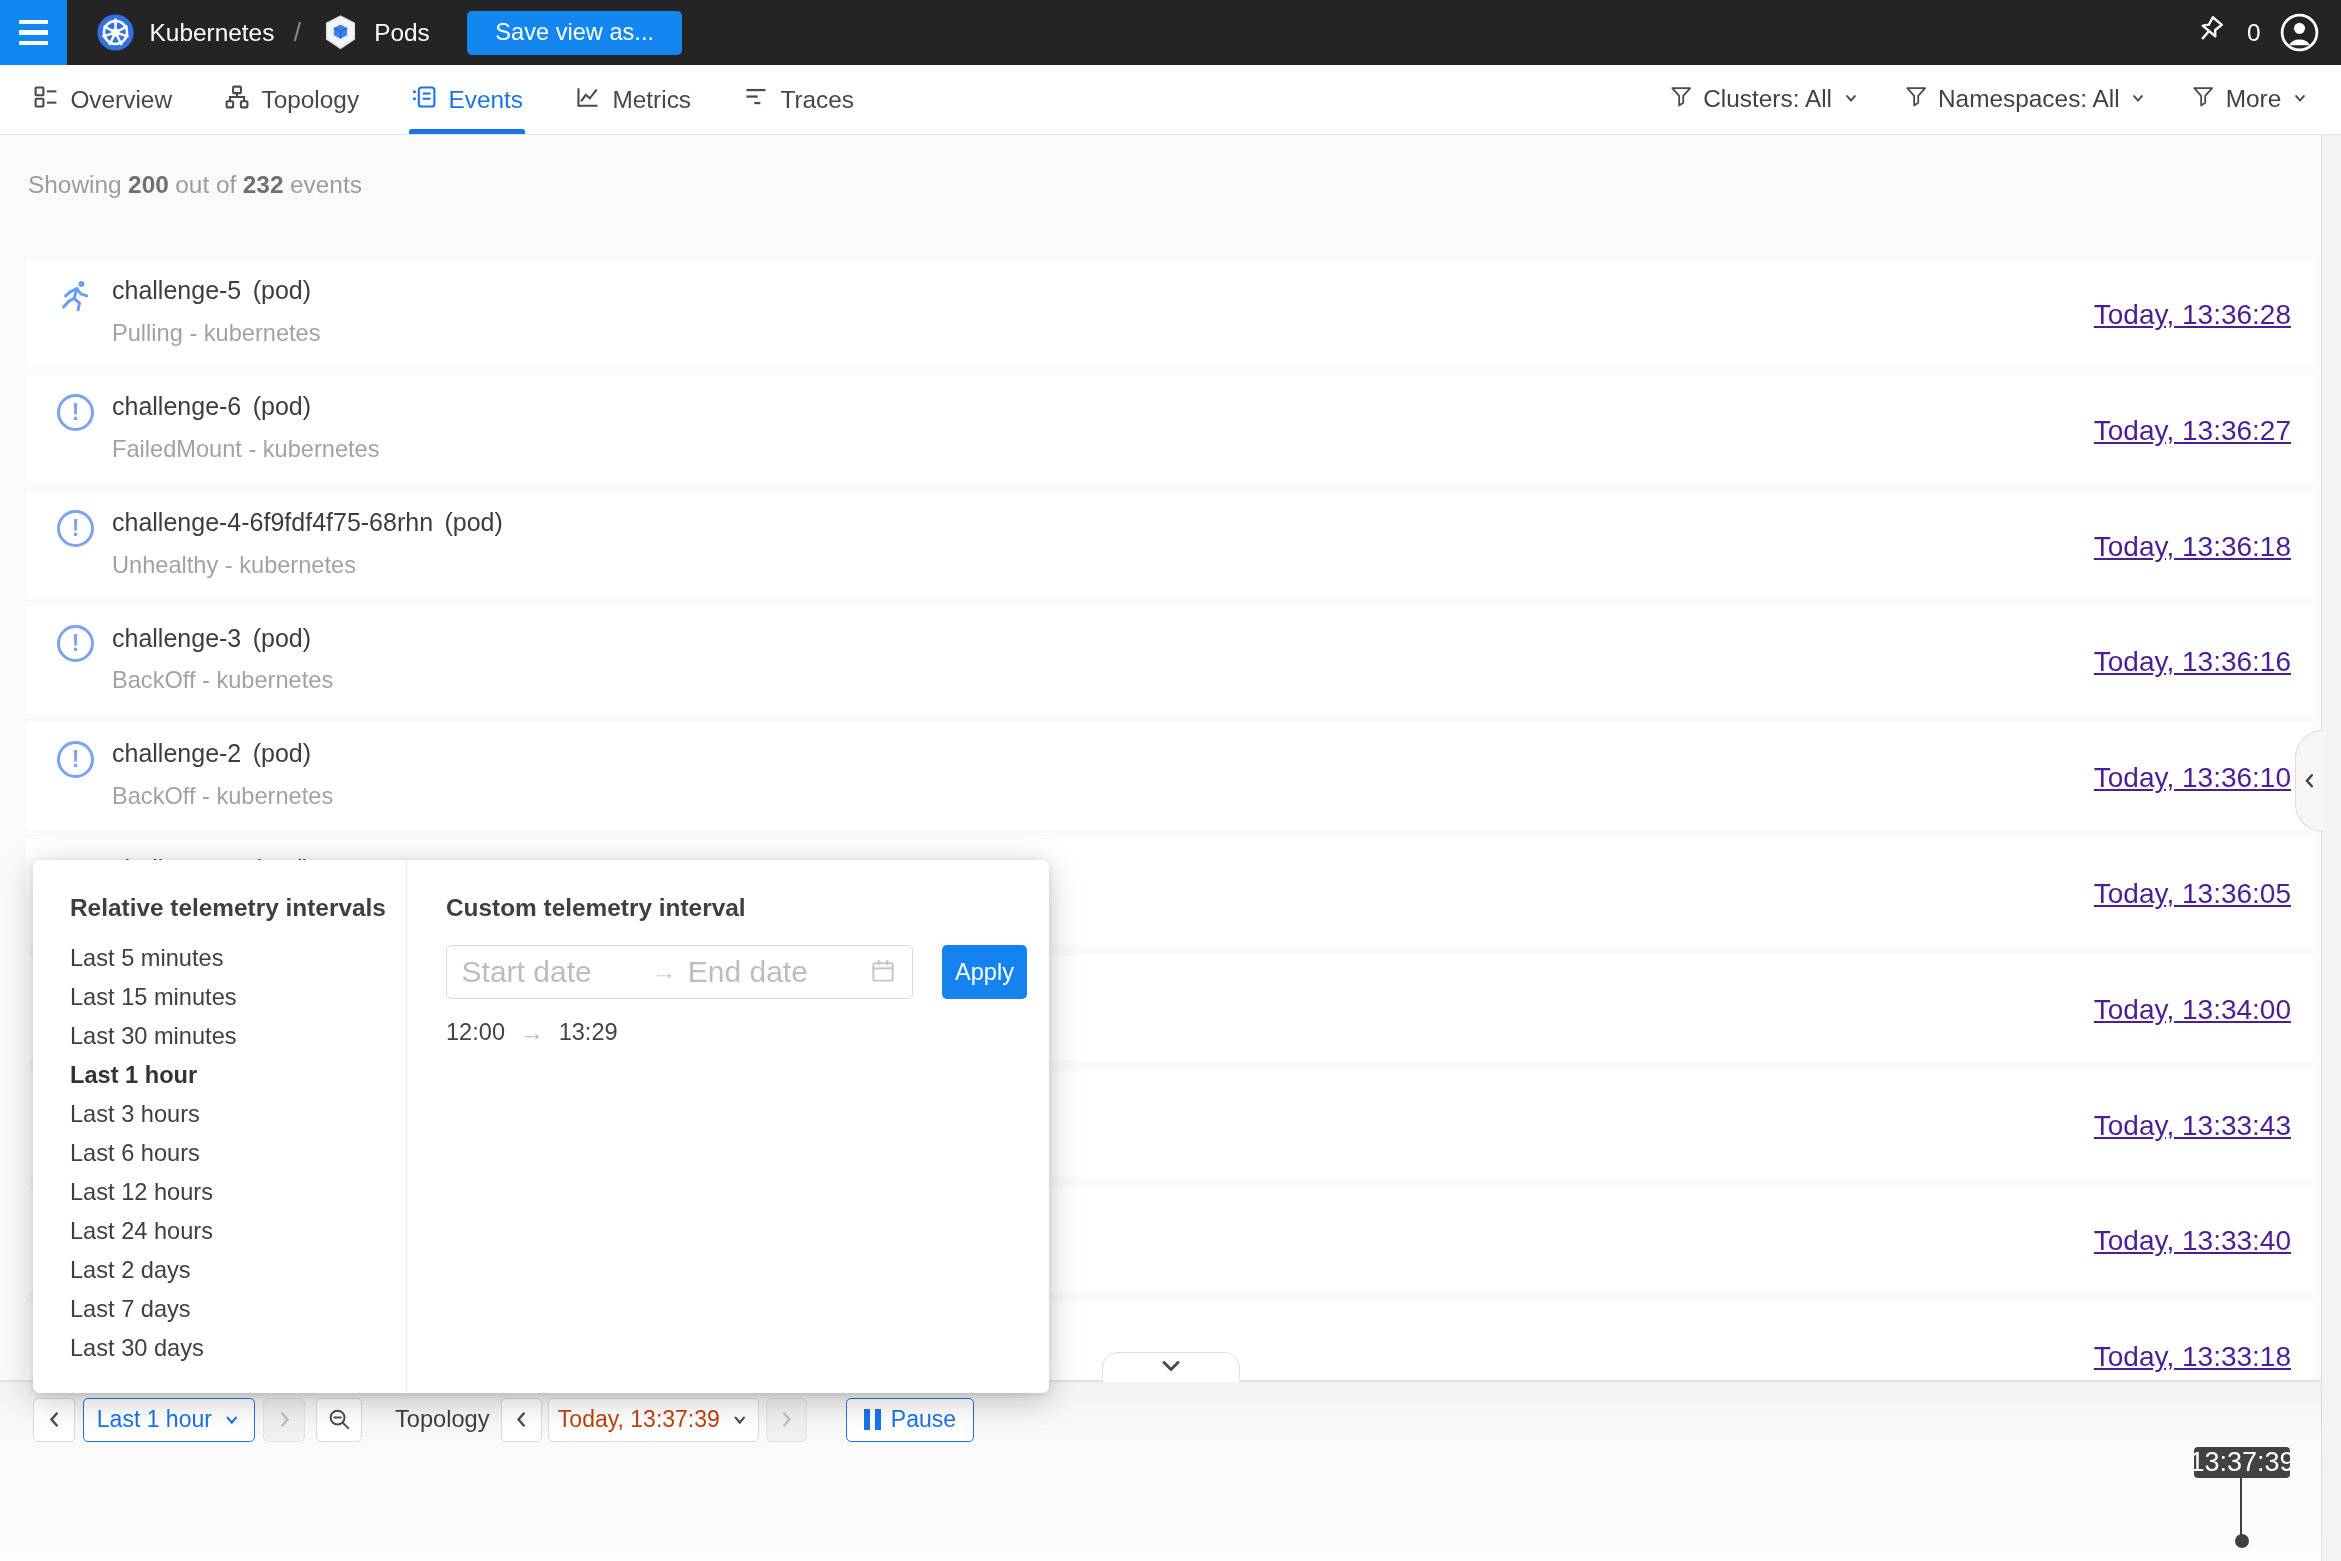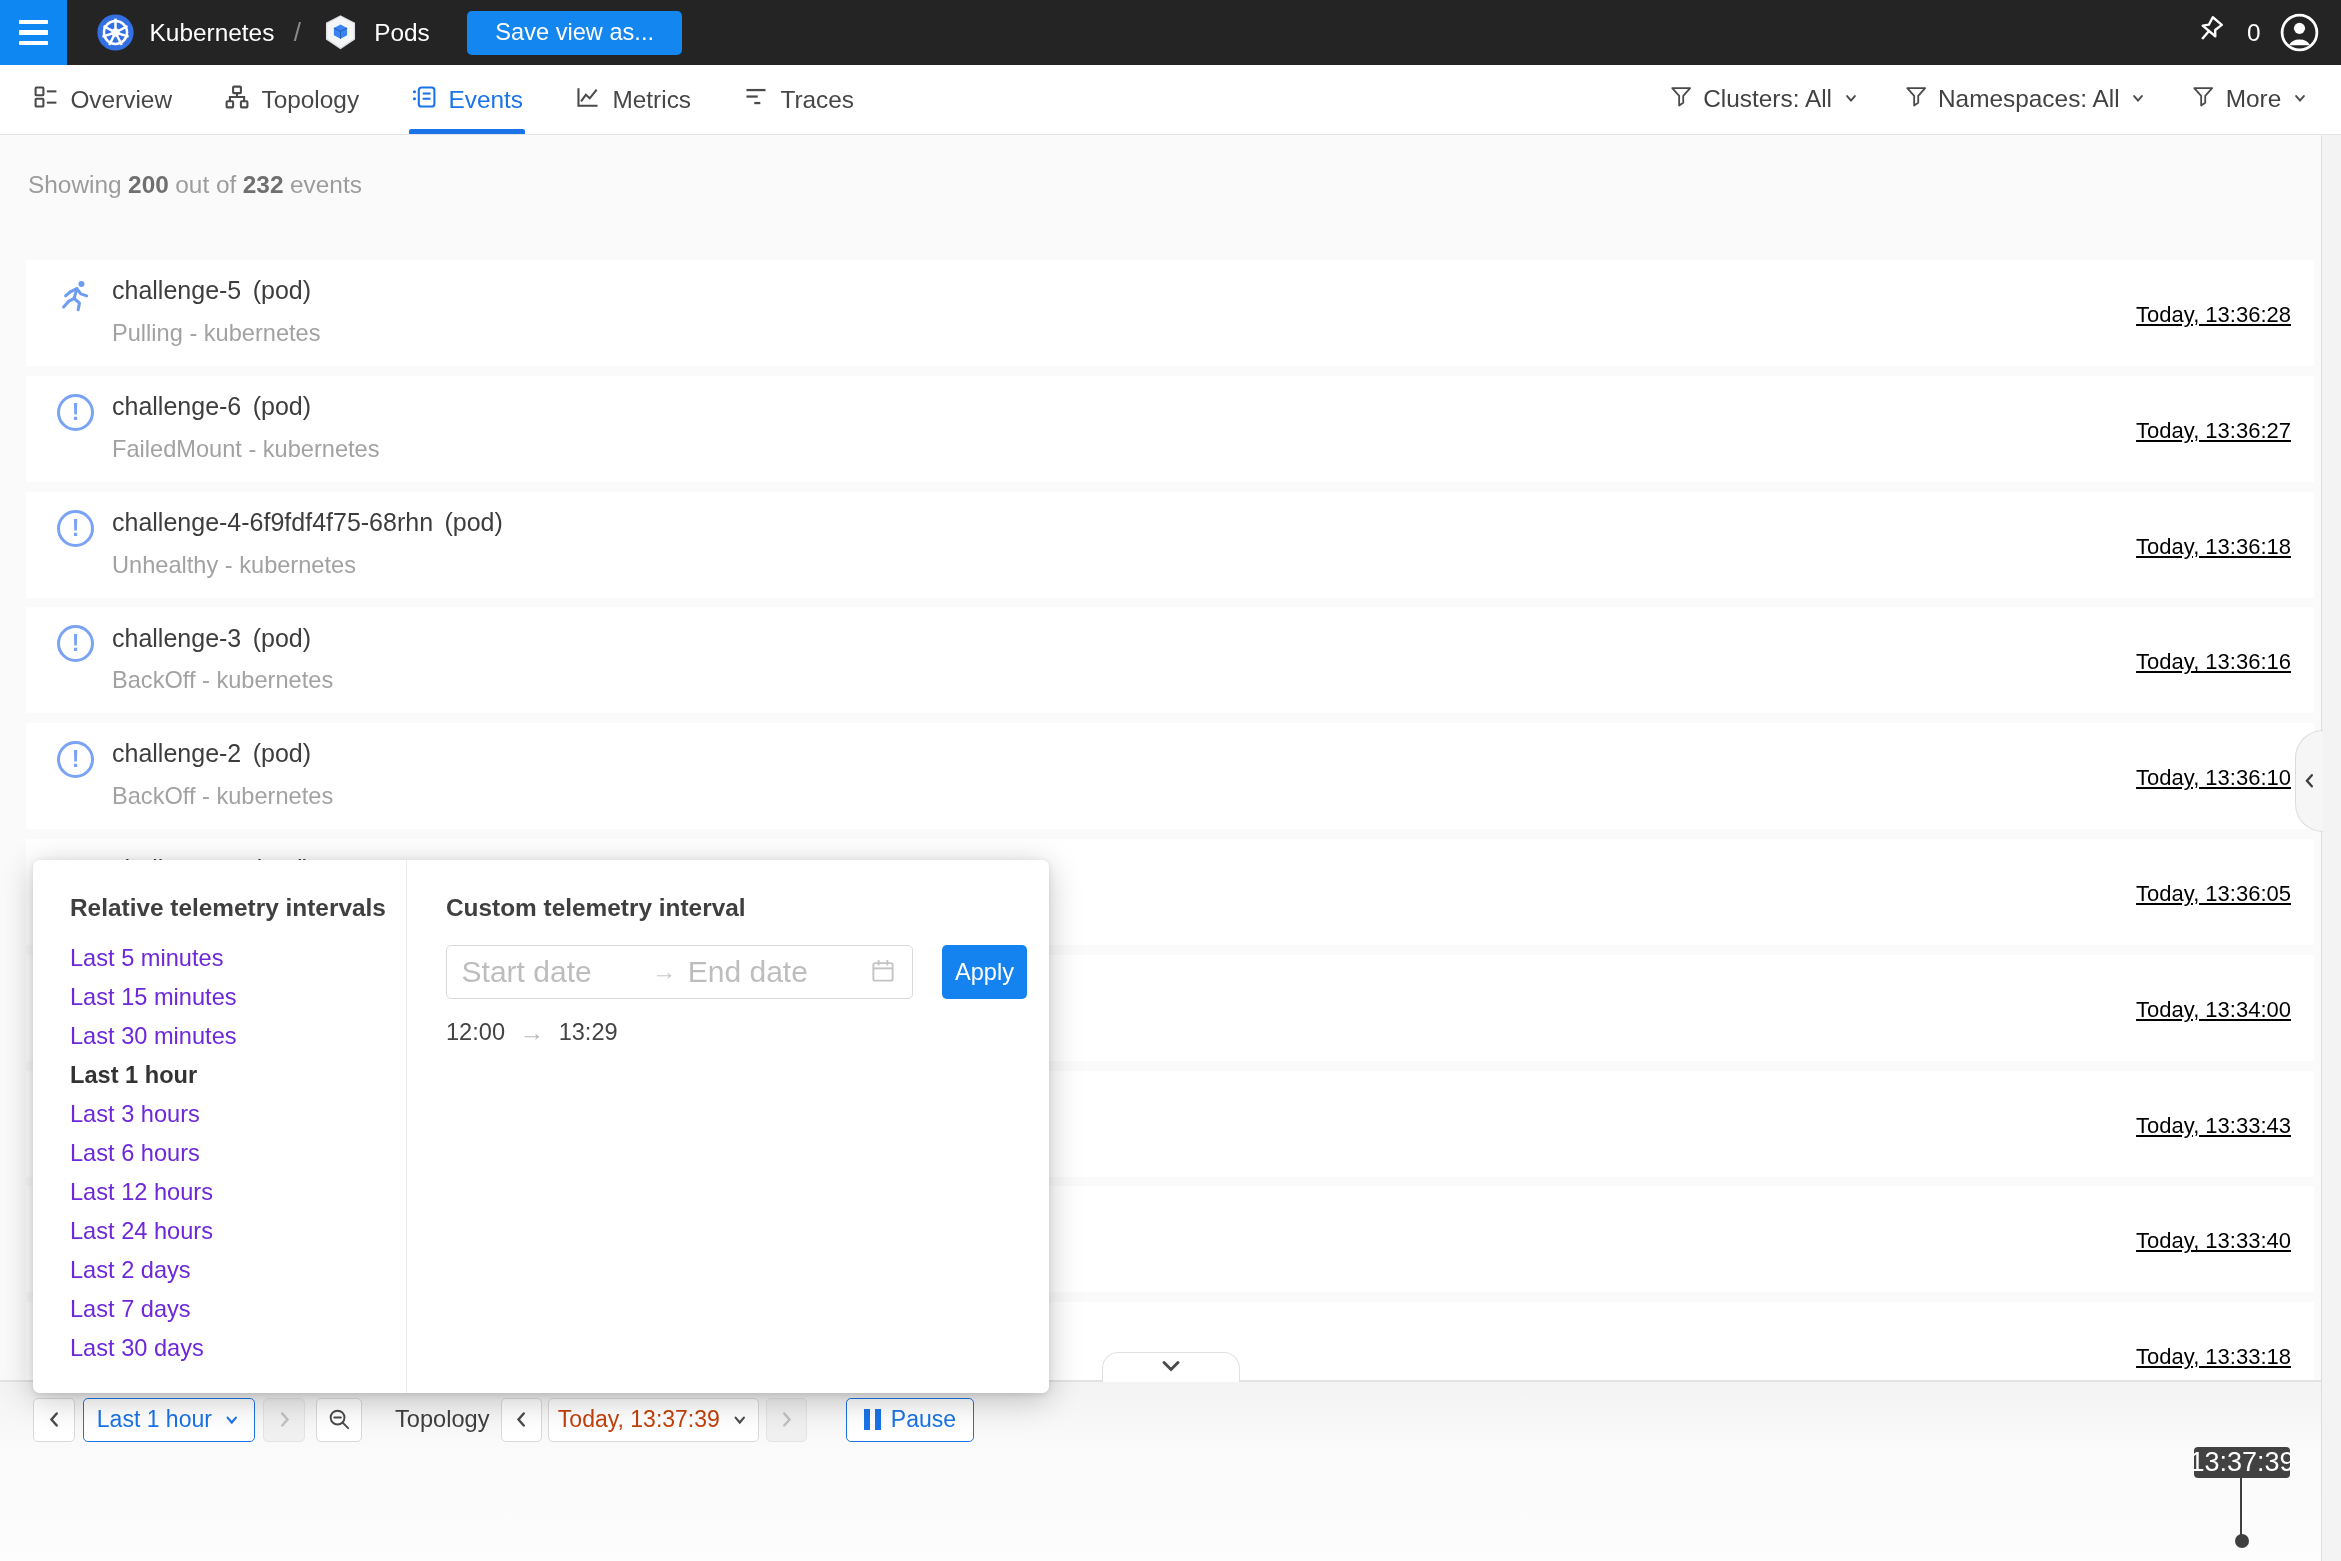--- a/index.html
+++ b/index.html
@@ -45,36 +45,36 @@
   .event-list { position:absolute; left:26px; top:260px; width:2288px; z-index:1; }
   .event-row { position:relative; height:106px; background:#fff; margin-bottom:9.8px; }
   .ev-icon { position:absolute; left:31px; top:18px; width:37px; height:37px; }
   .ev-icon.alert { border:3.3px solid #7ba3f3; border-radius:50%; color:#7ba3f3;
     font-size:23px; font-weight:bold; display:flex; align-items:center; justify-content:center; }
   .ev-title { position:absolute; left:86px; top:16.3px; font-size:25px; color:#3d3d3d; }
   .ev-title .name { cursor:pointer; }
   .ev-title .kind { margin-left:11.4px; }
   .ev-detail { position:absolute; left:86px; top:60px; font-size:23.6px; color:#a2a2a2; }
   .ev-time { position:absolute; right:23px; top:4px; bottom:0; display:flex; align-items:center;
-    font-size:22px; color:#000000; text-decoration:underline; cursor:pointer; }
+    font-size:28px; color:#4c1d95; text-decoration:underline; cursor:pointer; }
 
   .list-bottom-border { position:absolute; left:0; top:1380px; width:2321px; height:1.6px;
     background:#e3e3e3; z-index:5; }
   .expand-pill { position:absolute; left:1102px; top:1352px; width:138px; height:30px;
     background:#fff; border:1.6px solid #e0e0e0; border-bottom:none; border-radius:16.3px 16.3px 0 0;
     z-index:6; cursor:pointer; display:flex; align-items:flex-start; justify-content:center; padding-top:3.3px; }
 
   
   .popup { position:absolute; left:33px; top:860px; width:1016px; height:533px; background:#fff;
     border-radius:6.5px; box-shadow:0 6.5px 33px rgba(0,0,0,0.22), 0 1.6px 6.5px rgba(0,0,0,0.10);
     z-index:12; display:flex; }
   .popup h3 { font-size:24.4px; color:#3f3f3f; font-weight:bold; height:33px; line-height:33px; }
   .popup-left { width:374px; border-right:1.6px solid #ececec; padding:31px 12px 0 37px; }
   .intervals { list-style:none; margin-top:14.6px; }
-  .intervals li { height:39px; line-height:39px; font-size:23.6px; color:#6d28d9; cursor:pointer; }
+  .intervals li { height:39px; line-height:39px; font-size:23.6px; color:#404040; cursor:pointer; }
   .intervals li.selected { font-weight:bold; color:#333; }
   .popup-right { flex:1; padding:31px 0 0 39px; }
   .date-row { margin-top:21px; display:flex; align-items:center; }
   .date-input { width:467px; height:54px; border:1.6px solid #d9d9d9; border-radius:4.9px;
     display:flex; align-items:center; padding:0 14.6px; gap:11.4px; cursor:text; background:#fff; }
   .date-input .ph { font-size:30px; color:#bdbdbd; }
   .date-input .ph.start { width:179px; }
   .date-input .ph.end { flex:1; }
   .range-arrow { color:#c9c9c9; font-size:24.4px; }
   .apply { margin-left:29px; width:85px; height:54px; background:#1583ef; color:#fff; border:none;

